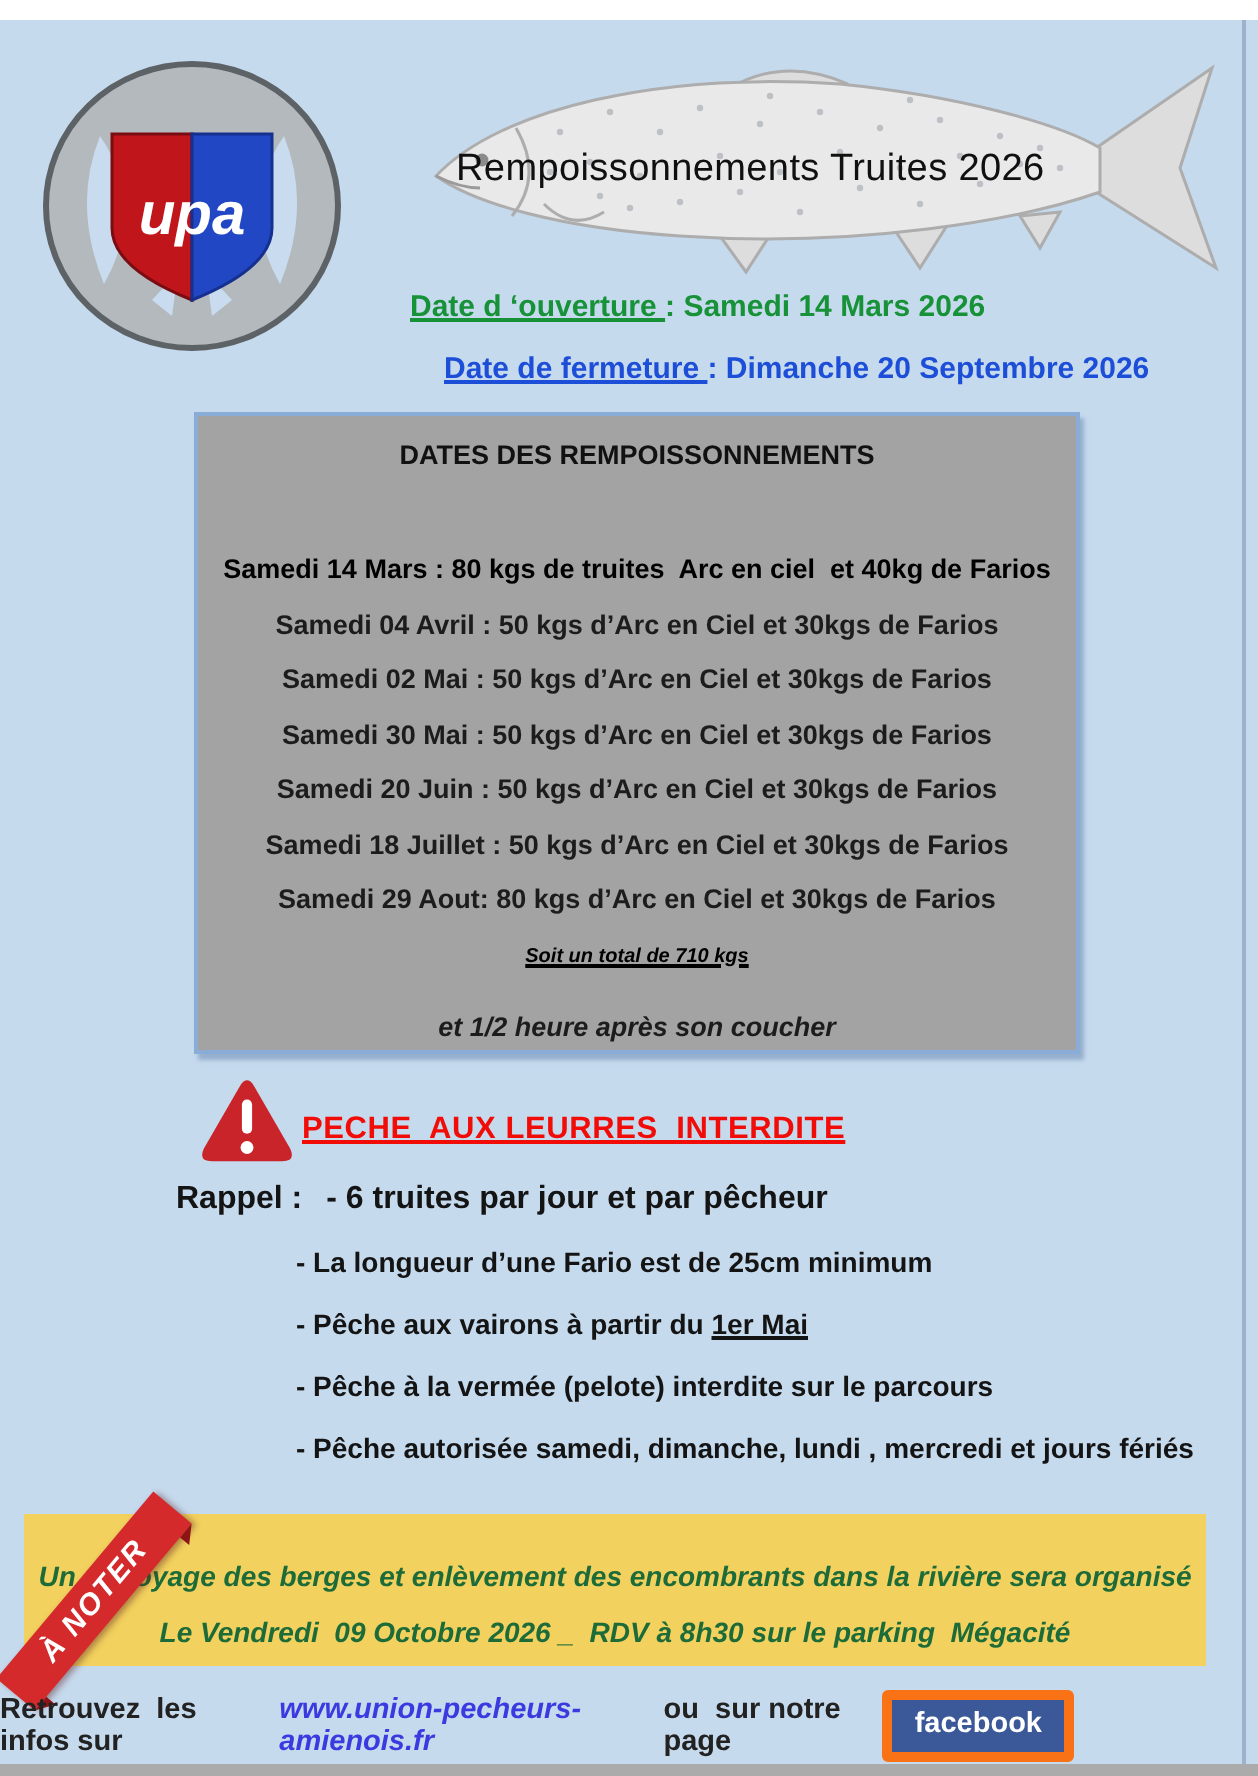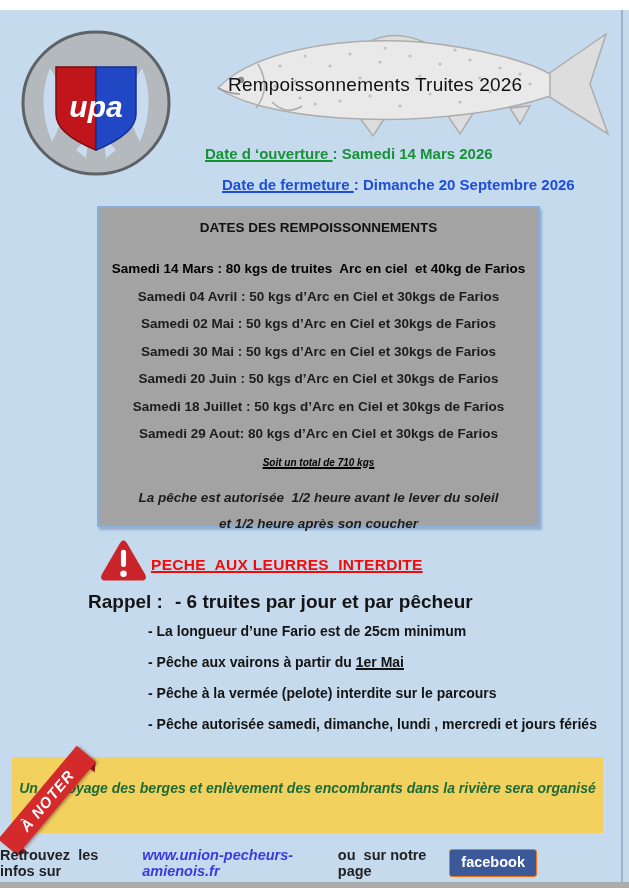--- a/index.html
+++ b/index.html
@@ -29,35 +29,35 @@
   .close-date{left:222px;top:176px;font-size:15px;font-weight:bold;color:#1d4ed8;}
   .close-date u{text-decoration-thickness:2px;}
 
   .dates-box{
     left:97px;top:206px;width:443px;height:321px;box-sizing:border-box;
     background:#a3a3a3;border:2px solid #8aadd8;
     box-shadow:2px 3px 2px rgba(110,140,180,0.55);
     text-align:center;
   }
   .dates-title{margin-top:12px;font-size:13.5px;font-weight:bold;color:#111;}
-  .dates-list{margin-top:20px;}
+  .dates-list{margin-top:36px;}
   .dline{font-size:13.5px;font-weight:bold;color:#1c1c1c;line-height:27.5px;}
   .dline.first{font-weight:900;color:#000;}
   .total-line{
     margin-top:2px;font-size:10px;font-weight:bold;font-style:italic;
     text-decoration:underline;text-decoration-thickness:1.5px;line-height:26px;color:#000;
   }
   .box-note{margin-top:9px;font-size:13.5px;font-style:italic;font-weight:600;color:#1c1c1c;line-height:26px;}
 
   .warn-icon{left:99px;top:538px;width:49px;height:47px;}
   .warn-title{
     left:151px;top:556px;font-size:15.5px;font-weight:bold;color:#f20c08;
     text-decoration:underline;text-decoration-thickness:1.5px;letter-spacing:0.3px;
   }
-  .rappel-row{left:88px;top:591px;font-size:19px;font-weight:bold;color:#141414;}
+  .rappel-row{left:88px;top:591px;font-size:16px;font-weight:bold;color:#141414;}
   .rappel-row .lbl{margin-right:12px;}
   .bullet{left:148px;font-size:14px;font-weight:bold;color:#141414;}
   .b1{top:623px;} .b2{top:654px;} .b3{top:685px;} .b4{top:716px;}
   .bullet u{text-decoration-thickness:1.5px;}
 
   .notice{
     left:12px;top:757px;width:591px;height:76px;background:#f2d15e;
     box-sizing:border-box;text-align:center;
   }
   .notice-line{font-size:14px;font-weight:bold;font-style:italic;color:#1c6b38;line-height:28px;}
@@ -76,21 +76,21 @@
   .ribbon:after{right:0;border-width:6px 9px 0 0;border-color:#8e1416 transparent transparent transparent;}
 
   .footer{
     left:0;top:847px;width:537px;height:32px;
     display:flex;align-items:center;justify-content:center;gap:7px;
     font-size:14.5px;font-weight:600;color:#222;
   }
   .site-link{color:#3a3ae0;font-style:italic;font-weight:600;cursor:pointer;}
   .fb-badge{
     background:#3b5998;color:#fff;font-weight:bold;font-size:14.5px;
-    padding:4px 11px 6px;border-radius:3px;border:1px solid #f97316;cursor:pointer;
+    padding:4px 11px 6px;border-radius:3px;border:5px solid #f97316;cursor:pointer;
   }
 </style>
 </head>
 <body>
 
 <div class="abs top-white"></div>
 <div class="abs edge-line"></div>
 <div class="abs bottom-gray"></div>
 
 <div class="abs logo">
@@ -169,21 +169,20 @@
     <div class="dline first" data-bind="dates_box.first_line">Samedi 14 Mars : 80 kgs de truites  Arc en ciel  et 40kg de Farios</div>
     <div class="dline" data-bind="dates_box.lines.0">Samedi 04 Avril : 50 kgs d’Arc en Ciel et 30kgs de Farios</div>
     <div class="dline" data-bind="dates_box.lines.1">Samedi 02 Mai : 50 kgs d’Arc en Ciel et 30kgs de Farios</div>
     <div class="dline" data-bind="dates_box.lines.2">Samedi 30 Mai : 50 kgs d’Arc en Ciel et 30kgs de Farios</div>
     <div class="dline" data-bind="dates_box.lines.3">Samedi 20 Juin : 50 kgs d’Arc en Ciel et 30kgs de Farios</div>
     <div class="dline" data-bind="dates_box.lines.4">Samedi 18 Juillet : 50 kgs d’Arc en Ciel et 30kgs de Farios</div>
     <div class="dline" data-bind="dates_box.lines.6">Samedi 29 Aout: 80 kgs d’Arc en Ciel et 30kgs de Farios</div>
   </div>
   <div class="total-line" data-bind="dates_box.total">Soit un total de 710 kgs</div>
   <div class="box-note">
-    <div data-bind="dates_box.note_line1">La pêche est autorisée  1/2 heure avant le lever du soleil</div>
     <div data-bind="dates_box.note_line2">et 1/2 heure après son coucher</div>
   </div>
 </div>
 
 <div class="abs warn-icon">
   <svg width="49" height="47" viewBox="0 0 50 46">
     <path d="M21.5,4 Q25,-1.5 28.5,4 L47,36 Q50,42.5 43,42.5 L7,42.5 Q0,42.5 3,36 Z" fill="#c8242a"></path>
     <rect x="22.4" y="11" width="5.2" height="17.5" rx="2.6" fill="#ffffff"></rect>
     <circle cx="25" cy="35.5" r="3.3" fill="#ffffff"></circle>
   </svg>
@@ -193,20 +192,21 @@
 <div class="abs rappel-row"><span class="lbl" data-bind="warning.rappel_label">Rappel :</span><span data-bind="warning.rappel_item">- 6 truites par jour et par pêcheur</span></div>
 
 <div class="abs bullet b1" data-bind="warning.bullet1">- La longueur d’une Fario est de 25cm minimum</div>
 <div class="abs bullet b2"><span data-bind="warning.bullet2_prefix">- Pêche aux vairons à partir du </span><u data-bind="warning.bullet2_underline">1er Mai</u></div>
 <div class="abs bullet b3" data-bind="warning.bullet3">- Pêche à la vermée (pelote) interdite sur le parcours</div>
 <div class="abs bullet b4" data-bind="warning.bullet4">- Pêche autorisée samedi, dimanche, lundi , mercredi et jours fériés</div>
 
 <div class="abs notice">
   <div class="ribbon" data-bind="notice.ribbon">À NOTER</div>
   <div class="notice-line l1" data-bind="notice.line1">Un nettoyage des berges et enlèvement des encombrants dans la rivière sera organisé</div>
+  <div class="notice-line" data-bind="notice.line2">Le Vendredi  09 Octobre 2026 _  RDV à 8h30 sur le parking  Mégacité</div>
 </div>
 
 <div class="abs footer">
   <span data-bind="footer.prefix">Retrouvez  les infos sur</span>
   <span class="site-link" data-bind="footer.url">www.union-pecheurs-amienois.fr</span>
   <span data-bind="footer.middle">ou  sur notre page</span>
   <span class="fb-badge" data-bind="footer.facebook">facebook</span>
 </div>
 
 </body></html>

